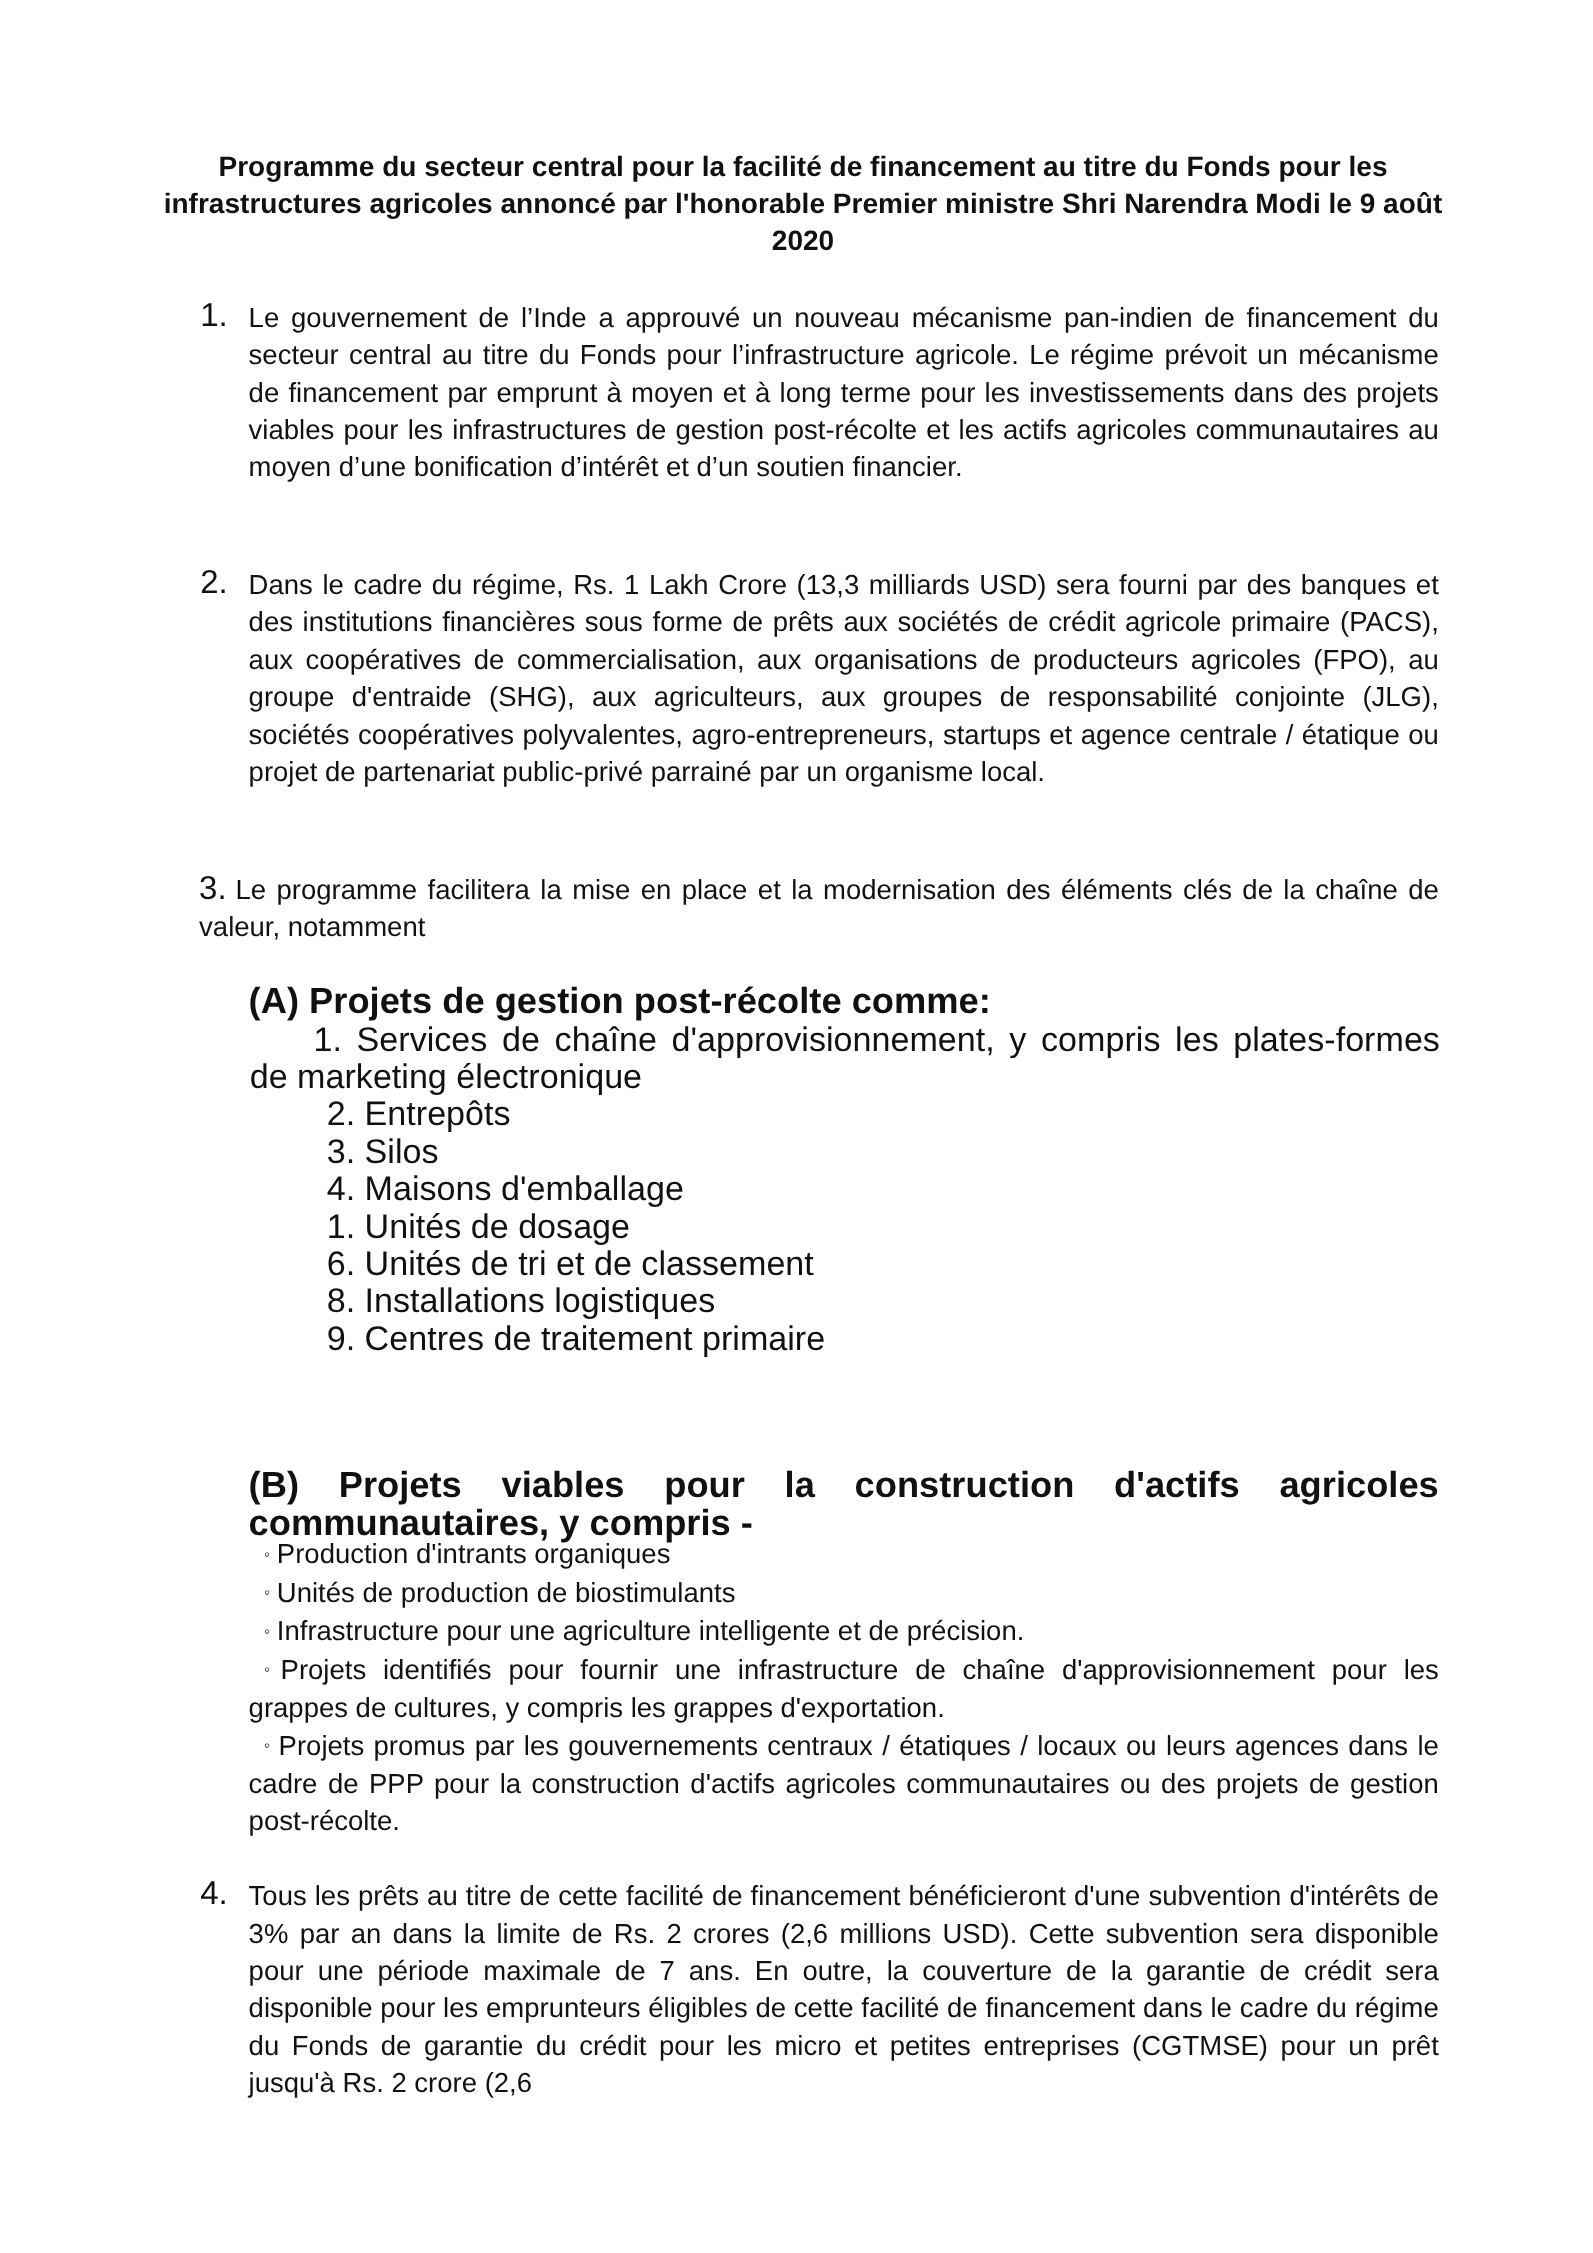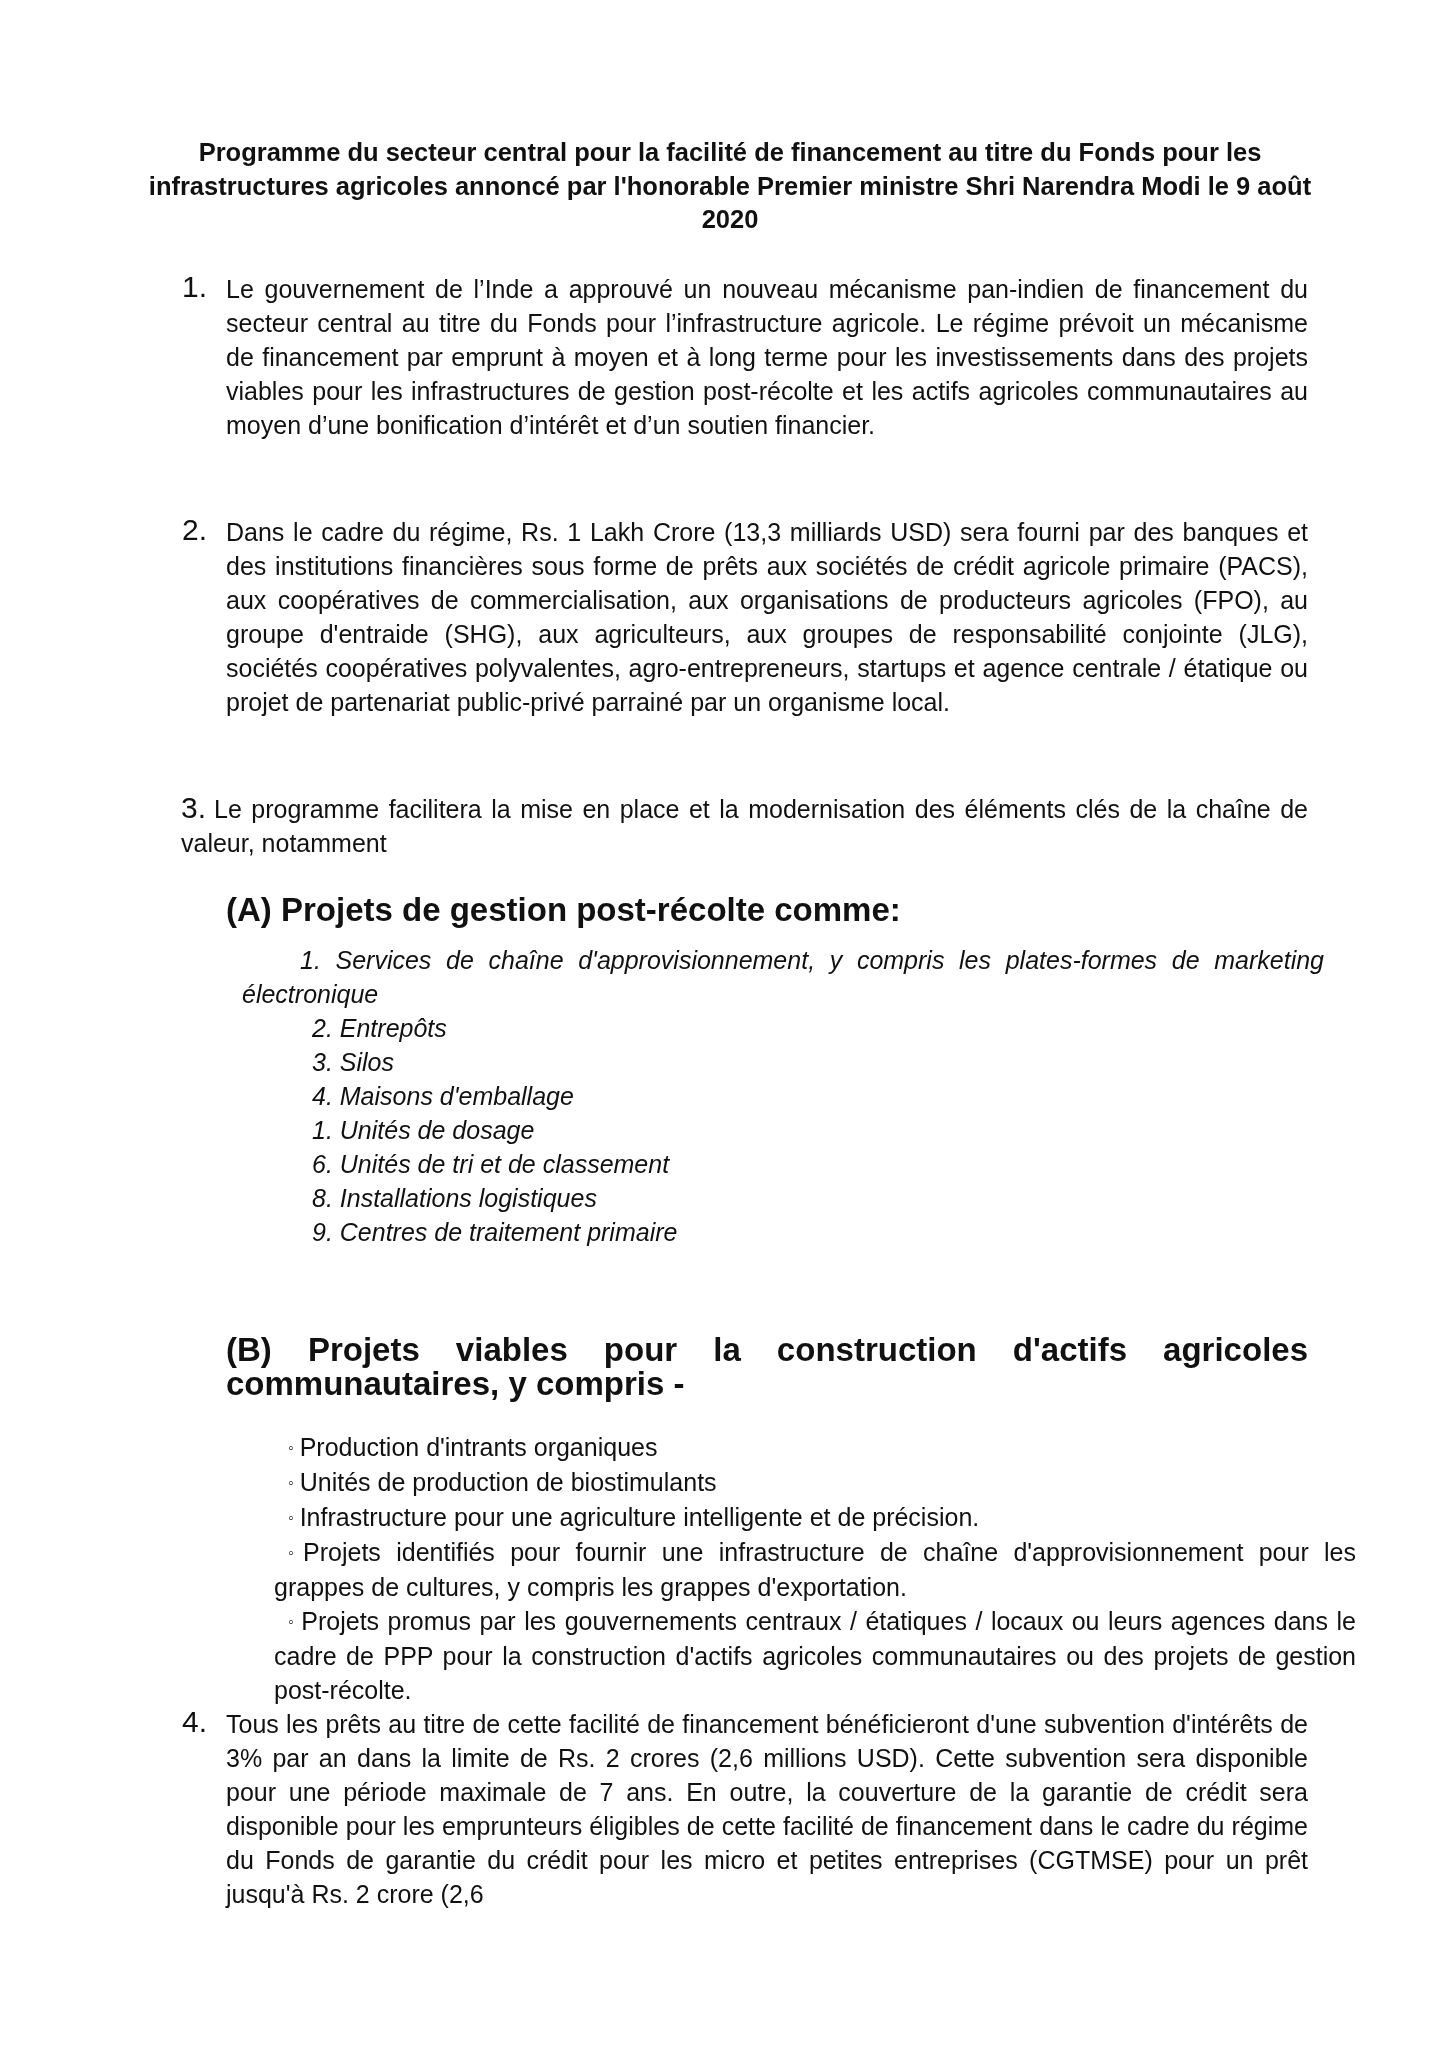--- a/index.html
+++ b/index.html
@@ -68,26 +68,25 @@
       font-size: 33px;
       line-height: 34px;
       font-weight: bold;
       text-align: justify;
       margin: 0;
     }
     .list-a {
       position: absolute;
       left: 226px;
       width: 1082px;
-      font-size: 25px;
+      font-size: 31px;
       line-height: 34px;
-      margin: 16px;
+      margin: 1px;
       padding: 0;
       list-style: none;
-      font-style: italic;
     }
     .list-a li {
       padding-left: 70px;
     }
     .list-a li.first {
       text-align: justify;
       text-indent: 58px;
       padding-left: 0;
     }
     .list-b {
@@ -138,21 +137,21 @@
     <li>2. Entrepôts</li>
     <li>3. Silos</li>
     <li>4. Maisons d'emballage</li>
     <li>1. Unités de dosage</li>
     <li>6. Unités de tri et de classement</li>
     <li>8. Installations logistiques</li>
     <li>9. Centres de traitement primaire</li>
   </ul>
 
   <p class="sub-heading" style="top:1333px;">(B) Projets viables pour la construction d'actifs agricoles communautaires, y compris -</p>
-  <ul class="list-b" style="top:1430px;margin-left:48px;">
+  <ul class="list-b" style="top:1396px;">
     <li><span class="bullet">◦</span><span>Production d'intrants organiques</span></li>
     <li><span class="bullet">◦</span><span>Unités de production de biostimulants</span></li>
     <li><span class="bullet">◦</span><span>Infrastructure pour une agriculture intelligente et de précision.</span></li>
     <li class="tight"><span class="bullet">◦</span><span>Projets identifiés pour fournir une infrastructure de chaîne d'approvisionnement pour les grappes de cultures, y compris les grappes d'exportation.</span></li>
     <li><span class="bullet">◦</span><span>Projets promus par les gouvernements centraux / étatiques / locaux ou leurs agences dans le cadre de PPP pour la construction d'actifs agricoles communautaires ou des projets de gestion post-récolte.</span></li>
   </ul>
 
   <p class="para" style="top:1707px;">
     <span class="num">4.</span>
     <span>Tous les prêts au titre de cette facilité de financement bénéficieront d'une subvention d'intérêts de 3% par an dans la limite de Rs. 2 crores (2,6 millions USD). Cette subvention sera disponible pour une période maximale de 7 ans. En outre, la couverture de la garantie de crédit sera disponible pour les emprunteurs éligibles de cette facilité de financement dans le cadre du régime du Fonds de garantie du crédit pour les micro et petites entreprises (CGTMSE) pour un prêt jusqu'à Rs. 2 crore (2,6</span>

